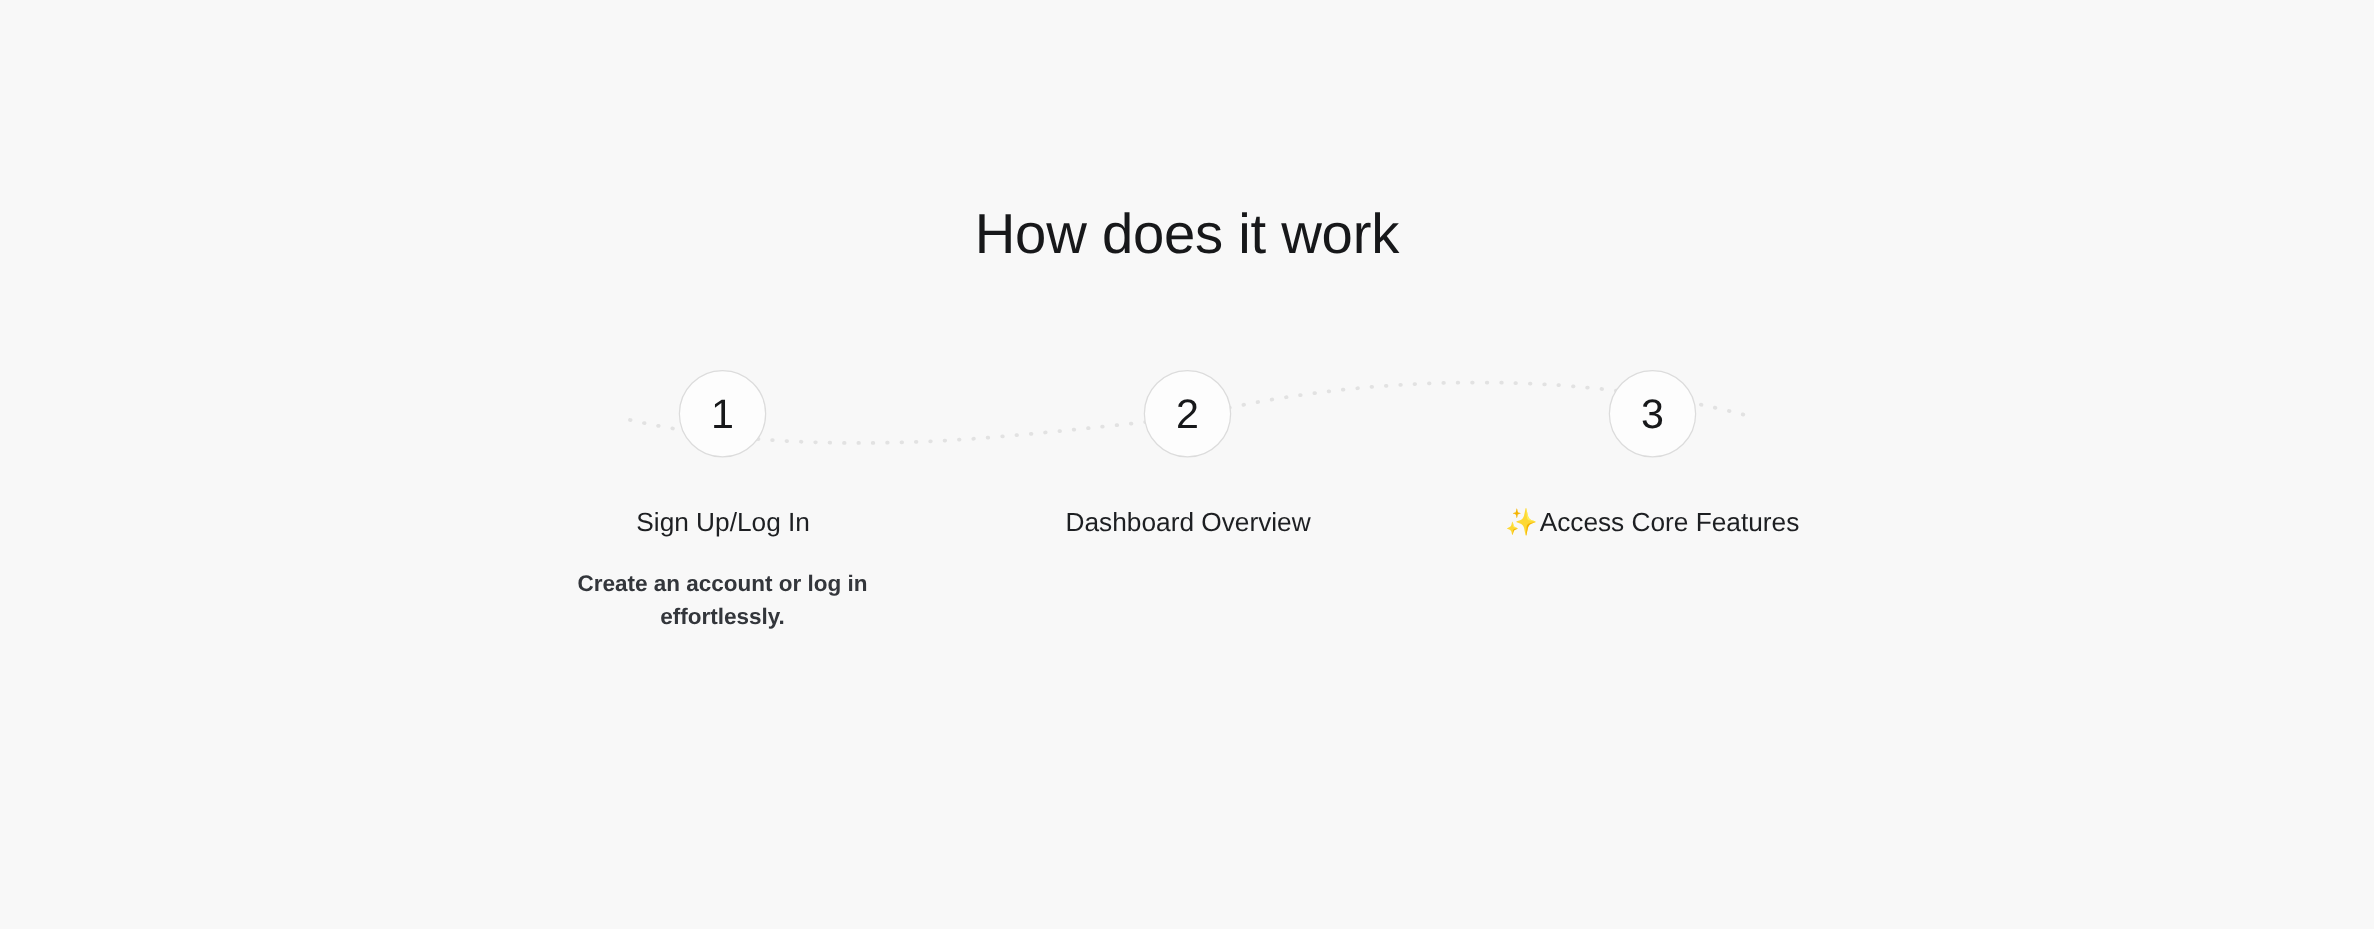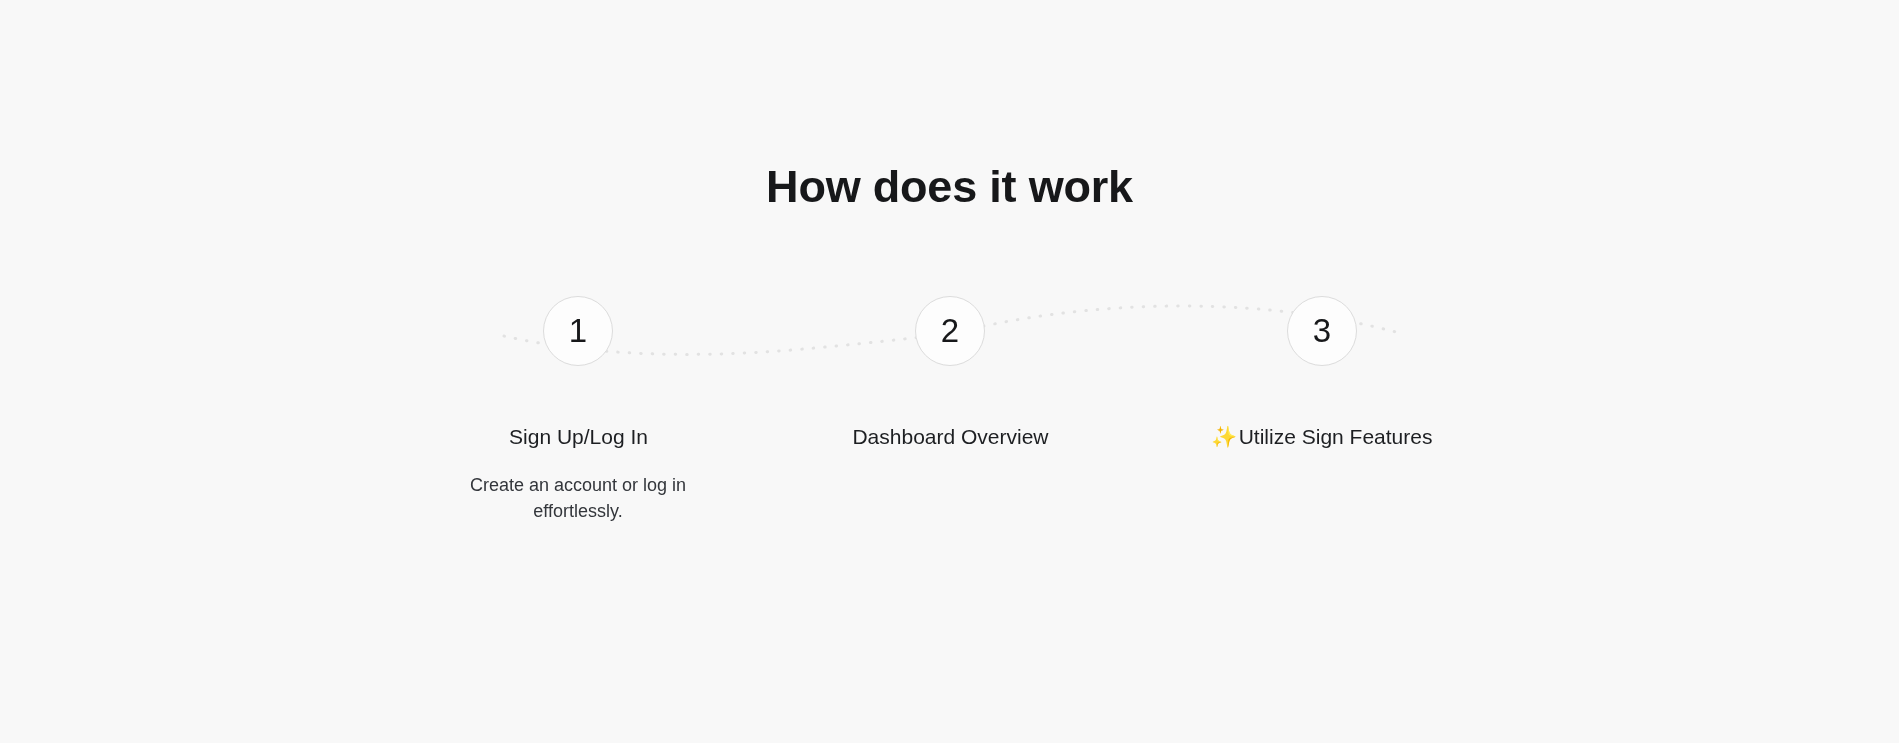--- a/index.html
+++ b/index.html
@@ -22,21 +22,21 @@
     background: #f8f8f8;
   }
 
   .section-title {
     position: absolute;
     top: 122px;
     left: 0;
     width: 1899px;
     text-align: center;
     font-size: 45px;
-    font-weight: 700;
+    font-weight: 400;
     line-height: 1.25;
     color: #17181a;
     letter-spacing: -0.2px;
     white-space: nowrap;
   }
 
   .steps-wrap {
     position: absolute;
     top: 296px;
     left: 392px;
@@ -87,39 +87,39 @@
 
   .step-number {
     font-size: 33px;
     font-weight: 400;
     color: #17181a;
     line-height: 1;
     margin-top: -1px;
   }
 
   .step-title {
-    margin-top: 57px;
+    margin-top: 39px;
     font-size: 21px;
     font-weight: 400;
     color: #1d1f22;
     line-height: 1.3;
     text-align: center;
     white-space: nowrap;
   }
 
   .step-emoji {
     color: #eead2a;
     margin-right: 1px;
   }
 
   .step-desc {
     margin-top: 22px;
     width: 270px;
     font-size: 18px;
-    font-weight: 400;
+    font-weight: 700;
     color: #33363b;
     line-height: 1.45;
     text-align: center;
   }
 </style>
 </head>
 <body>
 
 <div class="page">
 
@@ -151,19 +151,19 @@
         <div class="step-title">
           <span class="step-emoji"></span><span>Dashboard Overview</span>
         </div>
       </div>
 
       <div class="step">
         <div class="step-circle">
           <span class="step-number">3</span>
         </div>
         <div class="step-title">
-          <span class="step-emoji">✨</span><span>Utilize Sign Features</span>
+          <span class="step-emoji">✨</span><span>Access Core Features</span>
         </div>
       </div>
 
     </div>
   </div>
 </div>
 
 </body></html>

